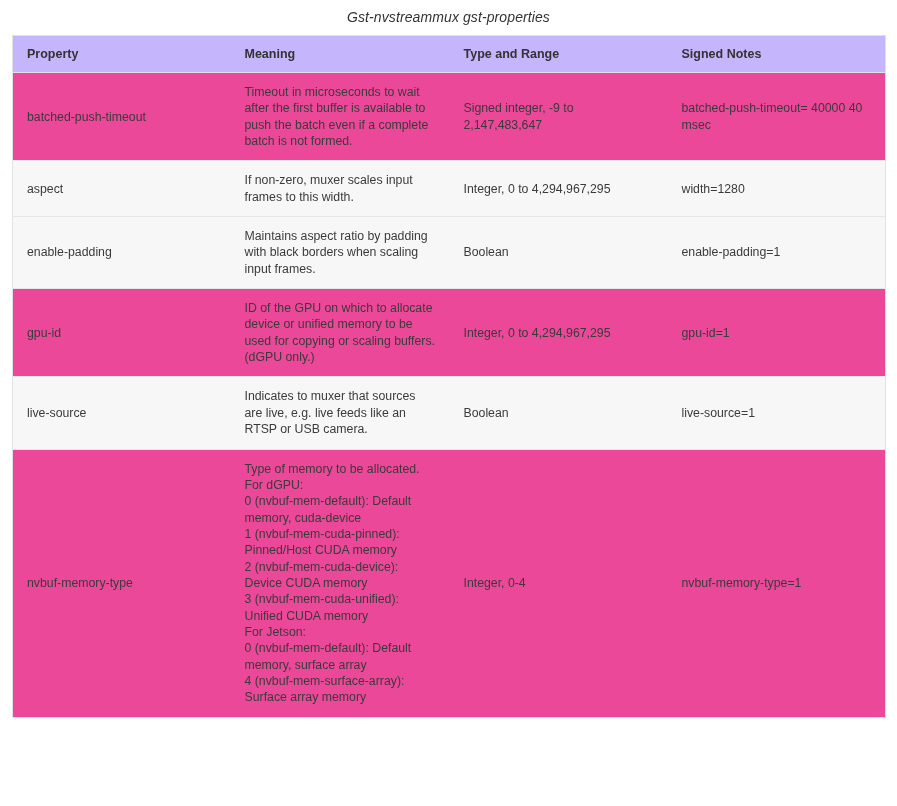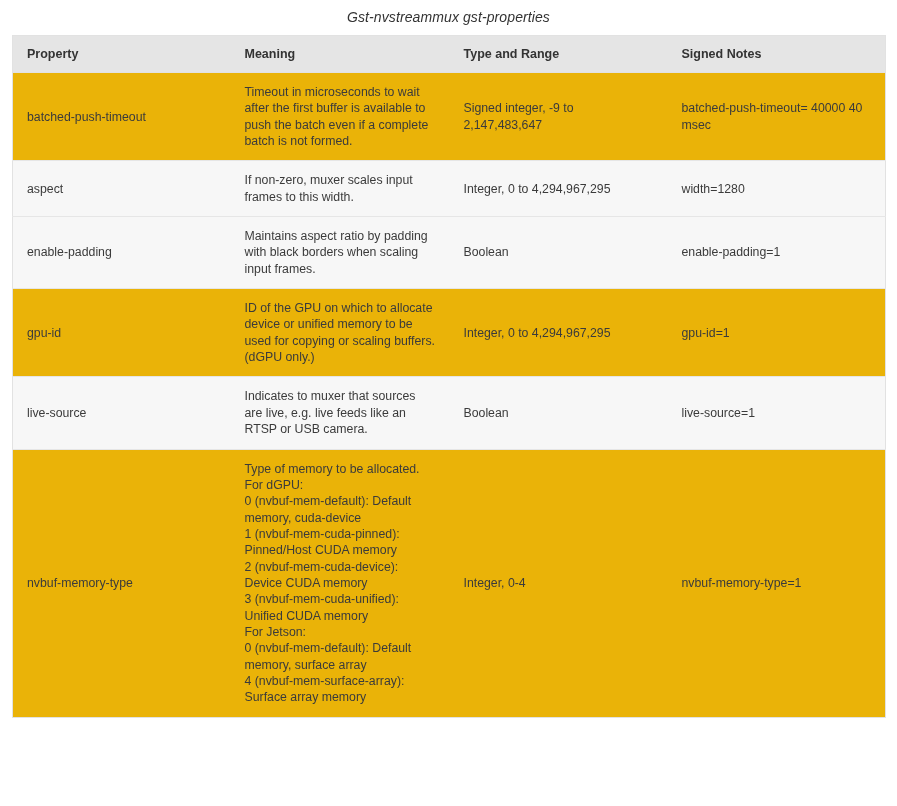--- a/index.html
+++ b/index.html
@@ -43,37 +43,37 @@
   table.props col.c3 { width: 218px; }
   table.props col.c4 { width: 218px; }
 
   table.props thead th {
     text-align: left;
     font-size: 12.5px;
     font-weight: bold;
     color: #333333;
     padding: 11px 14px 11px 14px;
     border-bottom: 1px solid #e2e2e2;
-    background: #e5e5e5;
+    background: #c4b5fd;
     vertical-align: middle;
   }
   table.props tbody td {
     font-size: 12.3px;
     color: #3b3b3b;
     padding: 11px 14px 11px 14px;
     border-top: 1px solid #e6e6e6;
     vertical-align: middle;
     line-height: 1.33;
     word-wrap: break-word;
   }
   table.props tbody tr.alt td {
     background: #f7f7f7;
   }
   table.props tbody tr.plain td {
-    background: #eab308;
+    background: #ec4899;
   }
   td.meaning {
     color: #3b3b3b;
   }
   .multiline {
     white-space: pre-line;
   }
 </style>
 </head>
 <body>

